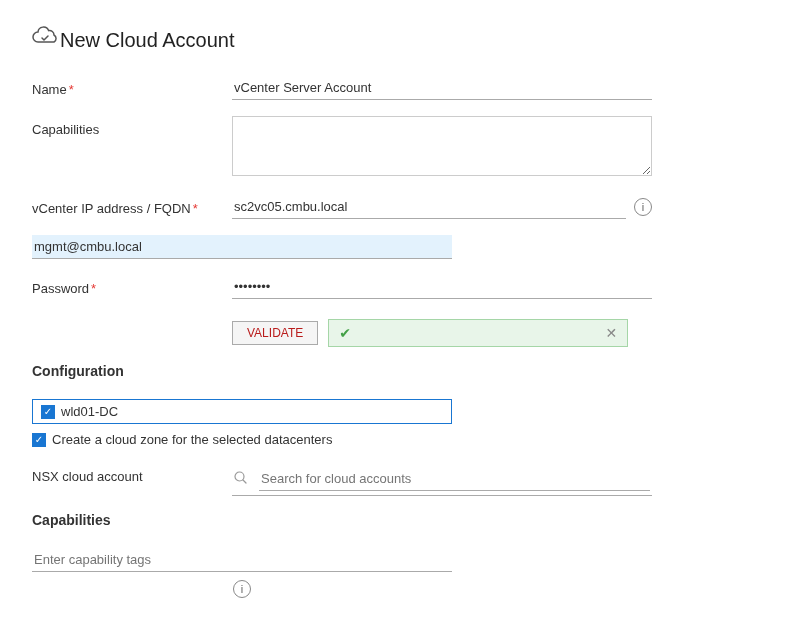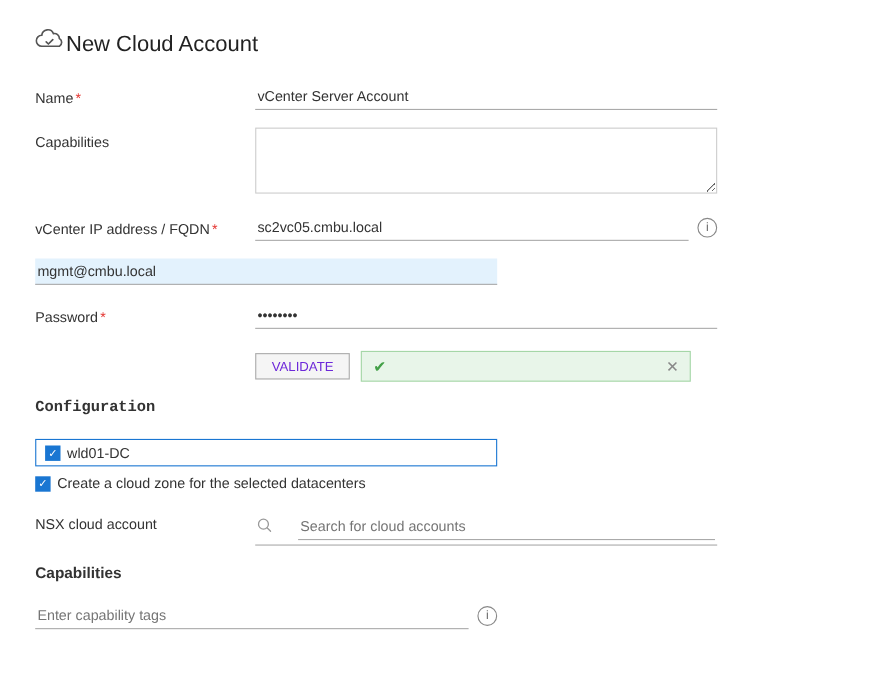--- a/index.html
+++ b/index.html
@@ -109,21 +109,21 @@
       align-items: center;
       gap: 10px;
       margin-top: 4px;
     }
     .validate-btn {
       border: 1px solid #aaa;
       background: #f5f5f5;
       padding: 4px 14px;
       font-size: 12px;
       cursor: pointer;
-      color: #6d28d9;
+      color: #b91c1c;
     }
     .success-msg {
       display: flex;
       align-items: center;
       gap: 6px;
       background: #e8f5e9;
       border: 1px solid #a5d6a7;
       padding: 5px 10px;
       font-size: 12px;
       color: #2e7d32;
@@ -180,41 +180,42 @@
       justify-content: center;
       color: white;
       font-size: 10px;
       flex-shrink: 0;
     }
     .search-field {
       display: flex;
       align-items: center;
       border-bottom: 1px solid #aaa;
       padding: 4px 2px;
-      gap: 24px;
+      gap: 12px;
       width: 100%;
       justify-content: center;
     }
     .search-icon-sm {
       color: #999;
       font-size: 12px;
     }
     .search-field input {
       border: none;
       outline: none;
       font-size: 13px;
       color: #aaa;
       flex: 1;
       background: transparent;
     }
     .capability-field {
       display: flex;
       align-items: center;
       gap: 8px;
       width: 100%;
+      flex-direction: column;
     }
     .capability-field input {
       flex: 1;
       border: none;
       border-bottom: 1px solid #aaa;
       padding: 4px 2px;
       font-size: 13px;
       color: #aaa;
       outline: none;
       background: transparent;
@@ -285,21 +286,21 @@
       <div class="validate-row">
         <button class="validate-btn">VALIDATE</button>
         <div class="success-msg">
           <span class="success-icon">✔</span>
           <span class="close-icon">✕</span>
         </div>
       </div>
     </div>
   </div>
 
-  <div style="margin-top: 12px; font-family: Liberation Mono, monospace;">
+  <div style="margin-top: 12px;">
     <div class="section-title">Configuration</div>
   </div>
 
   <div class="form-row">
     <div class="form-field">
       <div class="datacenter-field">
         <div class="datacenter-checkbox">✓</div>
         <span class="datacenter-text">wld01-DC</span>
       </div>
       <div class="cloud-zone-row">

